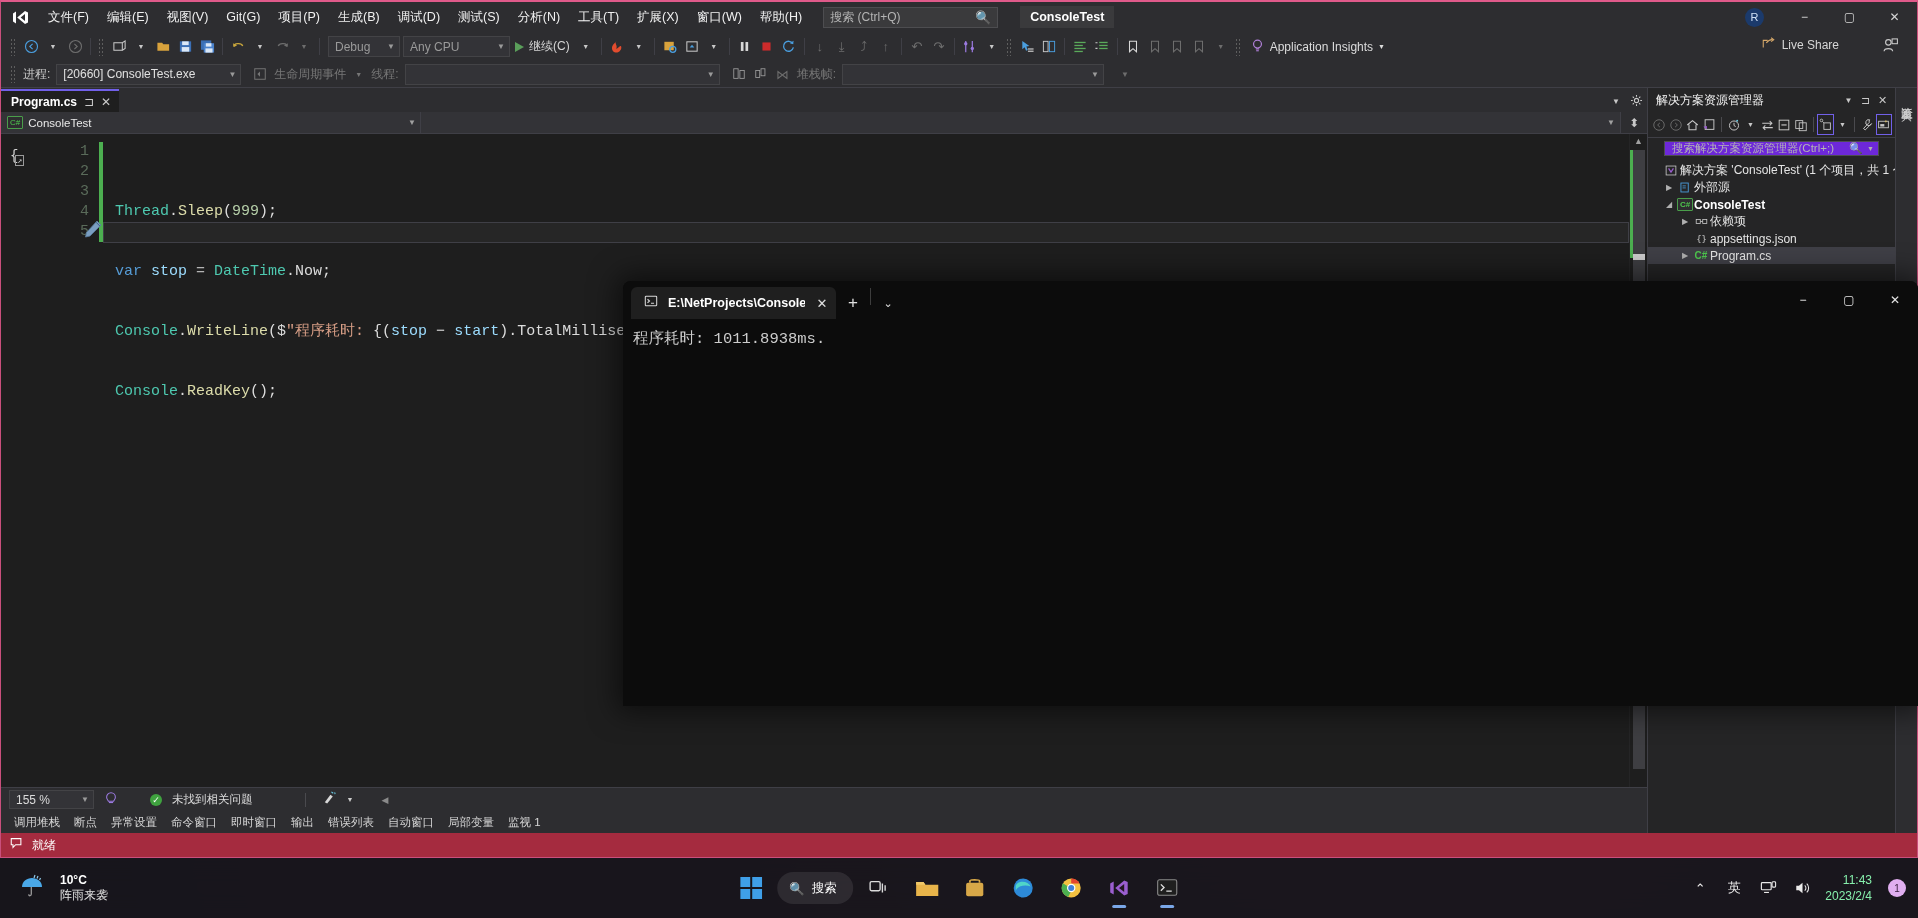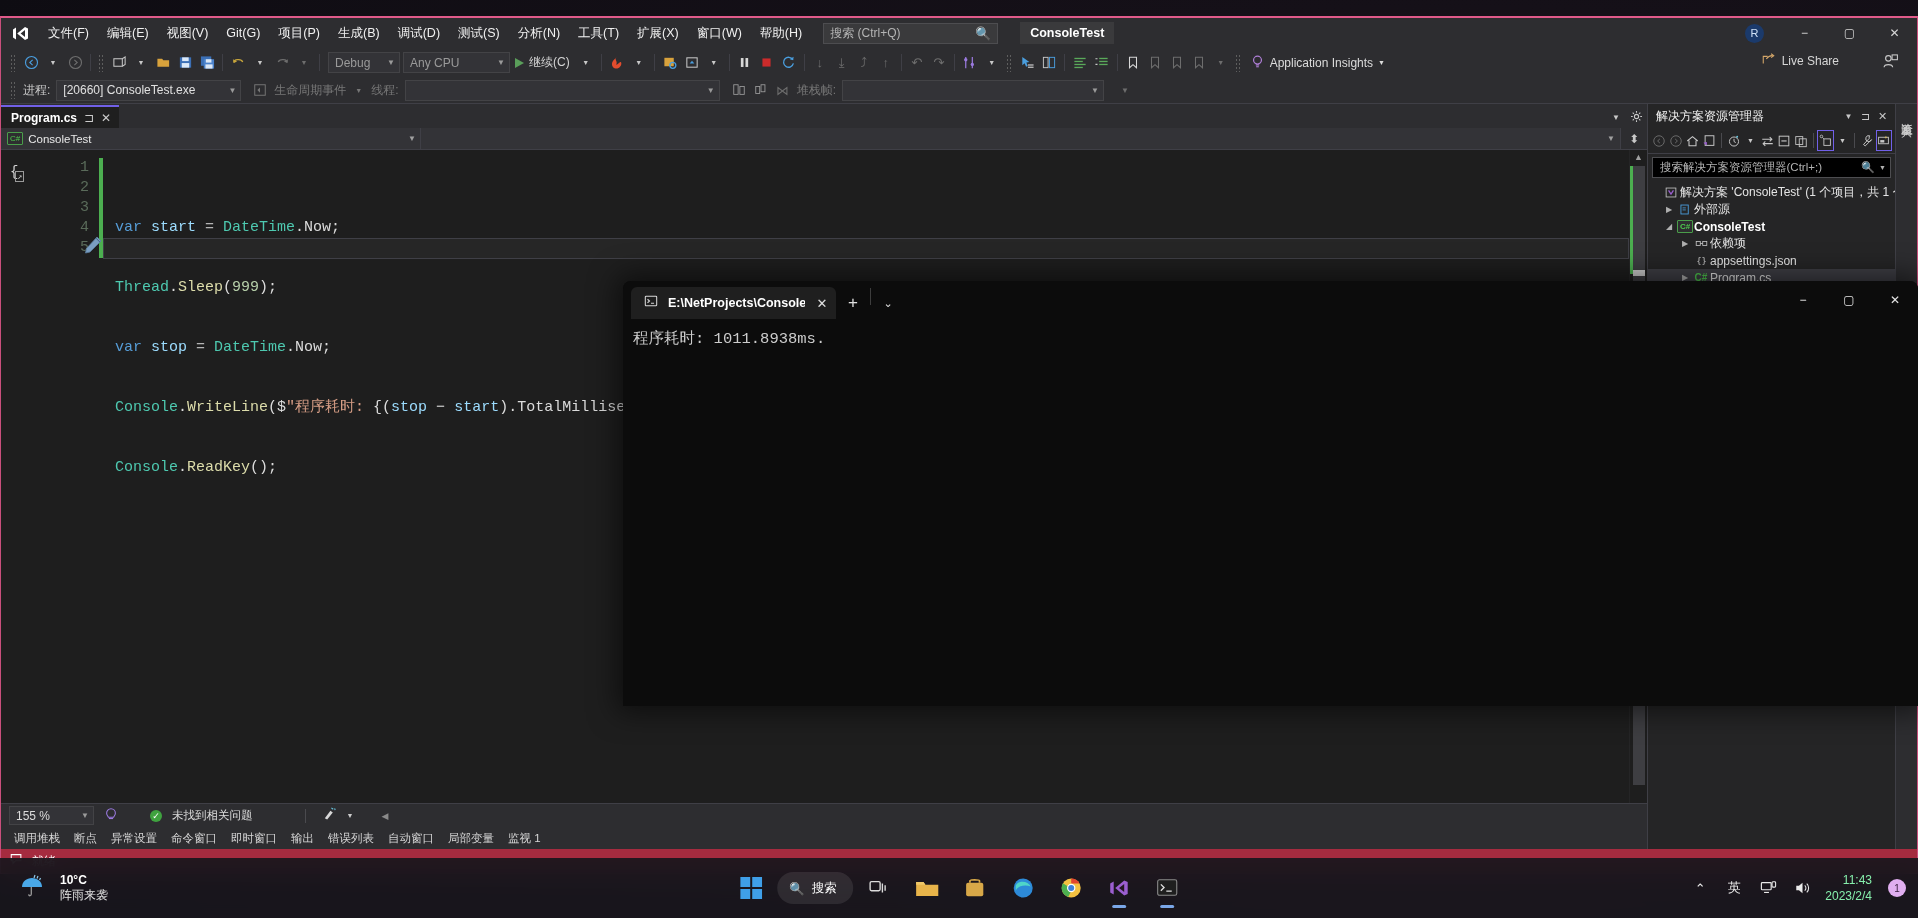--- a/index.html
+++ b/index.html
@@ -13,21 +13,21 @@
   #root { position: relative; width: 1918px; height: 918px; }
 
   
   .desktop {
     position: absolute; inset: 0;
     background: radial-gradient(ellipse at 75% 85%, #3a2030 0%, #241822 35%, #151018 70%, #0e0c12 100%);
   }
 
   
   .vs-window {
-    position: absolute; left: 0; top: 16px; width: 1918px; height: 858px;
+    position: absolute; left: 0; top: 0; width: 1918px; height: 858px;
     background: #1f1f1f;
     border: 1px solid #c94f7c;
     border-top: 2px solid #e05a8a;
     display: flex; flex-direction: column;
   }
 
   
   .vs-titlebar {
     height: 30px; background: #2d2d30;
     display: flex; align-items: center; flex: 0 0 30px;
@@ -203,21 +203,21 @@
   .sp-title { font-size: 12px; color: #f1f1f1; flex: 1; white-space: nowrap; }
   .sp-hbtn { width: 17px; height: 18px; display: flex; align-items: center; justify-content: center; color: #c8c8c8; font-size: 11px; }
   .sp-toolbar {
     height: 26px; display: flex; align-items: center; gap: 1px; padding: 0 3px;
     border-bottom: 1px solid #3f3f46;
   }
   .sp-tb { width: 21px; height: 21px; display: flex; align-items: center; justify-content: center; color: #c8c8c8; font-size: 12px; }
   .sp-tb.dim { color: #6a6a6a; }
   .sp-tb.framed { border: 1px solid #7160e8; }
   .sp-search {
-    height: 21px; margin: 3px 4px; background: #000000; border: 1px solid #4d4d50;
+    height: 15px; margin: 3px 16px; background: #6d28d9; border: 1px solid #4d4d50;
     display: flex; align-items: center; padding: 0 4px 0 7px; gap: 4px;
   }
   .sp-search .ph { flex: 1; font-size: 11.5px; color: #b4b4b4; white-space: nowrap; }
   .sp-tree { flex: 1; padding-top: 3px; overflow: hidden; }
   .tree-row { height: 17px; display: flex; align-items: center; font-size: 12px; color: #e4e4e4; padding-right: 4px; white-space: nowrap; }
   .tree-row.selected { background: #3f3f46; }
   .tree-row .exp { width: 14px; text-align: center; color: #b0b0b0; font-size: 8px; flex: 0 0 14px; }
   .tree-row .ti { width: 18px; flex: 0 0 18px; display: flex; align-items: center; justify-content: center; }
   .tree-row.bold { font-weight: bold; color: #ffffff; }
 
@@ -635,21 +635,20 @@
                 </svg>
             </div>
           </div>
 
           <div class="change-bar">
             <div class="seg"></div>
           </div>
 
           <div class="code-text">
             <div class="cur-line-box"></div>
-            <div class="code-line"><span class="kw">var</span><span class="id"> start </span><span class="op">= </span><span class="grn">DateTime</span><span class="pln">.</span><span class="pln">Now</span><span class="pln">;</span></div>
             <div class="code-line"><span class="grn">Thread</span><span class="pln">.</span><span class="mth">Sleep</span><span class="pln">(</span><span class="num">999</span><span class="pln">)</span><span class="pln">;</span></div>
             <div class="code-line"><span class="kw">var</span><span class="id"> stop </span><span class="op">= </span><span class="grn">DateTime</span><span class="pln">.</span><span class="pln">Now</span><span class="pln">;</span></div>
             <div class="code-line"><span class="grn">Console</span><span class="pln">.</span><span class="mth">WriteLine</span><span class="pln">($</span><span class="str">"程序耗时: </span><span class="pln">{(</span><span class="id">stop</span><span class="pln"> − </span><span class="id">start</span><span class="pln">).</span><span class="pln">TotalMilliseconds</span><span class="pln">}</span><span class="str">ms."</span><span class="pln">);</span></div>
             <div class="code-line"><span class="grn">Console</span><span class="pln">.</span><span class="mth">ReadKey</span><span class="pln">()</span><span class="pln">;</span></div>
           </div>
 
           <div class="editor-vscroll">
             <div class="evs-up">▲</div>
             <div class="evs-green"></div>
             <div class="evs-track"></div>

